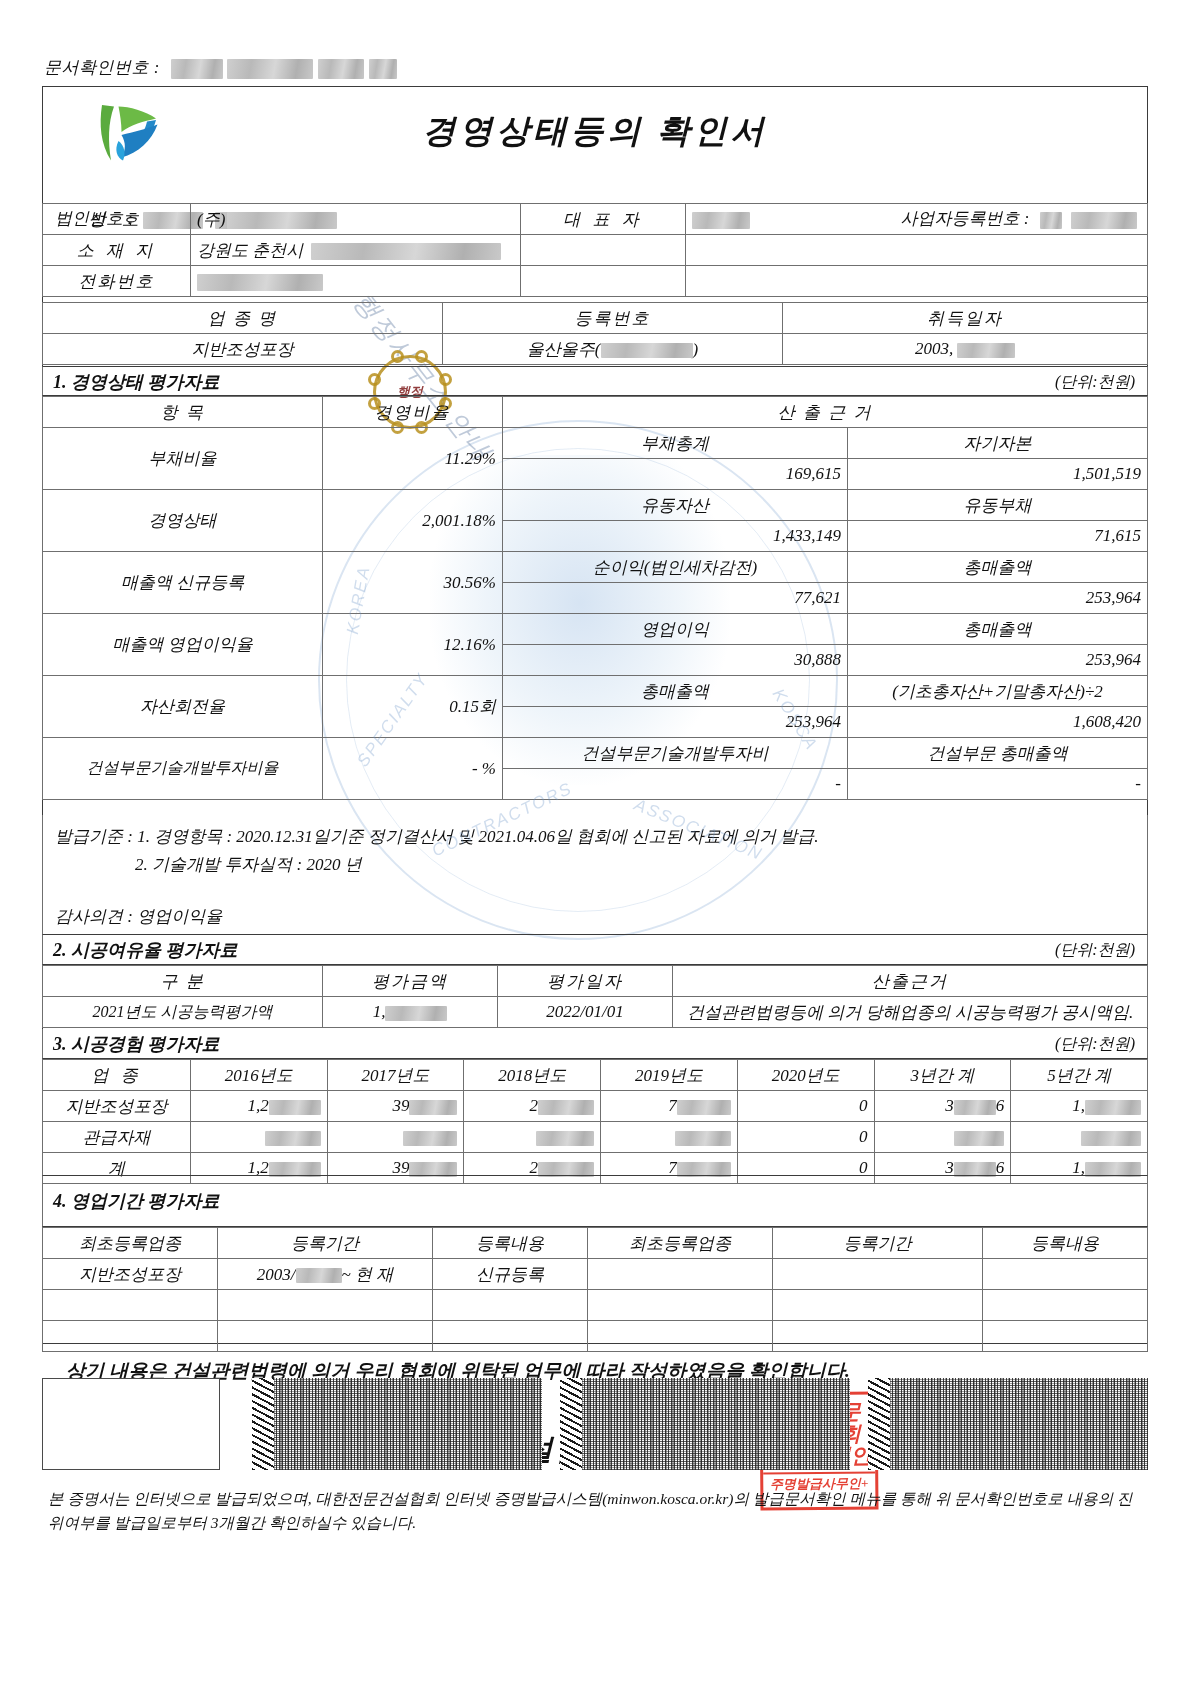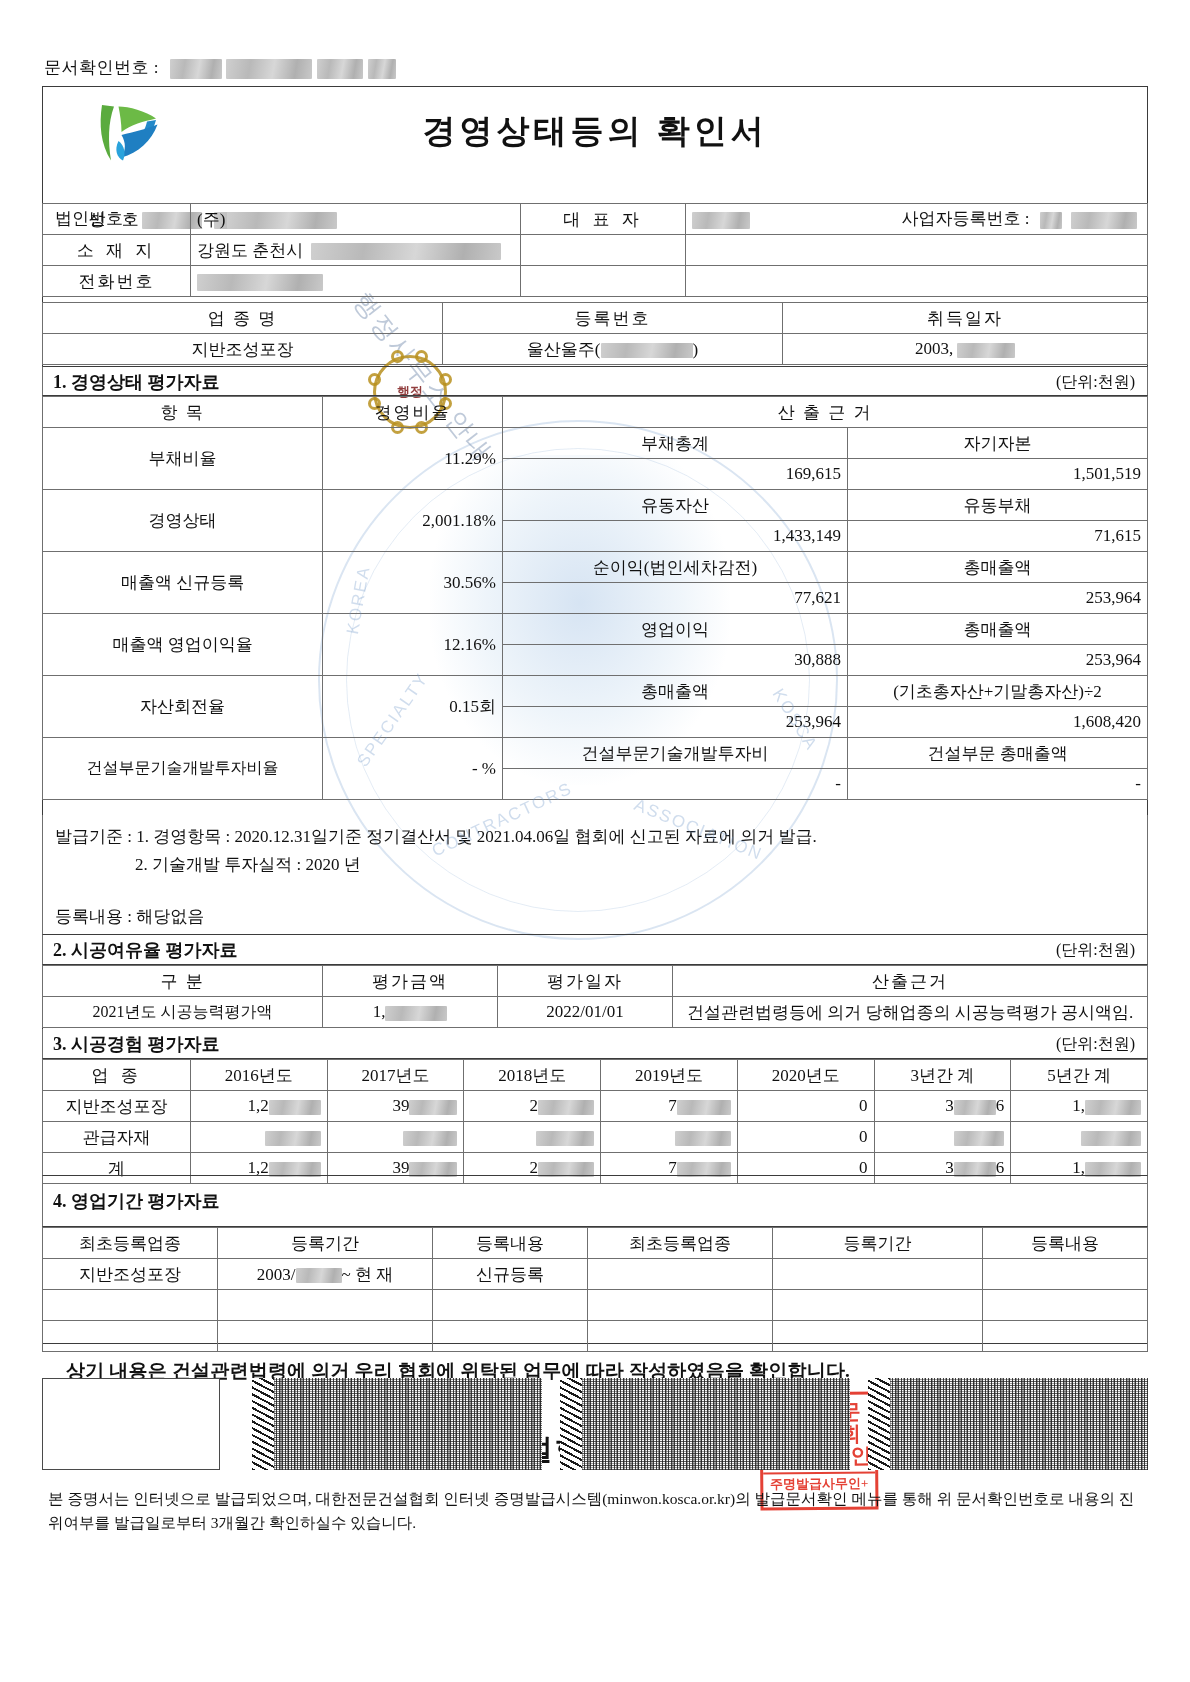--- a/index.html
+++ b/index.html
@@ -9,21 +9,21 @@
     background: #ffffff;
   }
   body {
     width: 1190px; height: 1682px;
     position: relative;
     font-family: "Liberation Serif", "DejaVu Serif", serif;
     color: #111;
     overflow: hidden;
   }
 
-  .page { position: relative; width: 1190px; height: 1682px; }
+  .page { position: relative; width: 1190px; height: 1682px; font-style: italic; }
 
   
   .redact {
     display: inline-block;
     vertical-align: middle;
     background: linear-gradient(100deg,#cfcfcf 0%,#b9b9b9 28%,#d7d7d7 55%,#b0b0b0 80%,#c9c9c9 100%);
     border-radius: 1px;
     height: 17px;
     filter: blur(0.6px);
   }
@@ -545,21 +545,21 @@
             <td class="r">-</td>
             <td class="r">-</td>
           </tr>
         </tbody>
       </table>
     </div>
 
     <div class="notes">
       <div>발급기준 :  1. 경영항목 : 2020.12.31일기준 정기결산서 및 2021.04.06일 협회에 신고된 자료에 의거 발급.</div>
       <div class="ln2">2. 기술개발 투자실적 : 2020 년</div>
-      <div class="audit">등록내용 :  해당없음</div>
+      <div class="audit">감사의견 :  영업이익율</div>
     </div>
 
     <div class="s2-bar sec-bar">
       <span>2. 시공여유율 평가자료</span>
       <span class="unit">(단위:천원)</span>
     </div>
     <div class="s2-wrap">
       <table class="grid">
         <colgroup>
             <col style="width:280px">

